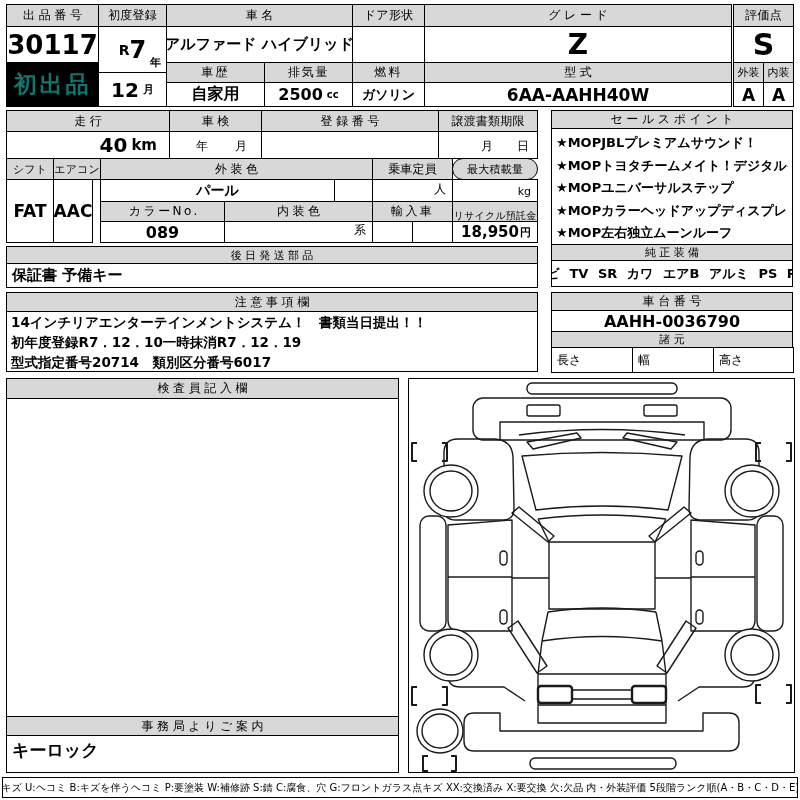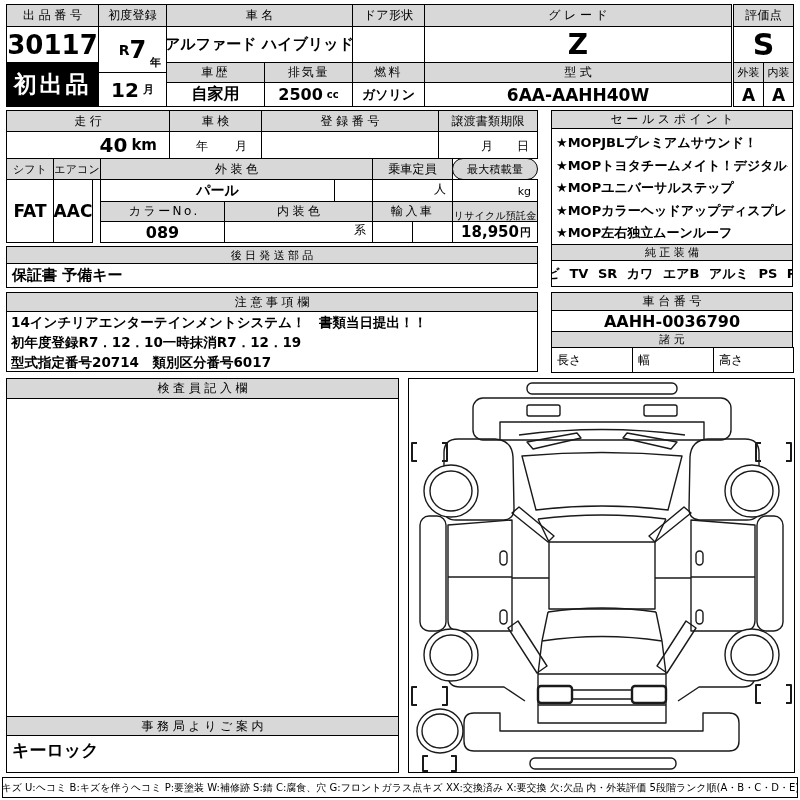--- a/index.html
+++ b/index.html
@@ -12,21 +12,21 @@
   .hdr{display:flex;align-items:center;justify-content:center;background:#d8d8d8;
        font-size:12px;letter-spacing:0.30em;text-indent:0.30em;white-space:nowrap;overflow:hidden;}
   .hdr.tight{letter-spacing:0.02em;text-indent:0.02em;}
   .val{display:flex;align-items:center;justify-content:center;font-weight:bold;
        white-space:nowrap;overflow:hidden;}
   .val.left{justify-content:flex-start;padding-left:5px;}
   .val.right{justify-content:flex-end;padding-right:6px;}
   .val.bottom{align-items:flex-end;padding-bottom:3px;}
   .plain{font-weight:normal;}
   .unit{font-size:11px;font-weight:bold;margin-left:4px;}
-  .badge{background:#000;color:#ffffff;letter-spacing:0.12em;}
+  .badge{background:#000;color:#0f766e;letter-spacing:0.12em;}
   .lines{display:block;font-weight:bold;padding:0 4px;}
   .lines div{white-space:nowrap;overflow:hidden;}
   svg{display:block;}
   svg *{vector-effect:non-scaling-stroke;}
 </style>
 </head>
 <body>
 
 <div class="cell hdr" style="left:6px;top:4px;width:93px;height:23px;">出品番号</div>
 <div class="cell val" style="left:6px;top:26px;width:93px;height:37px;font-size:26px;">30117</div>

